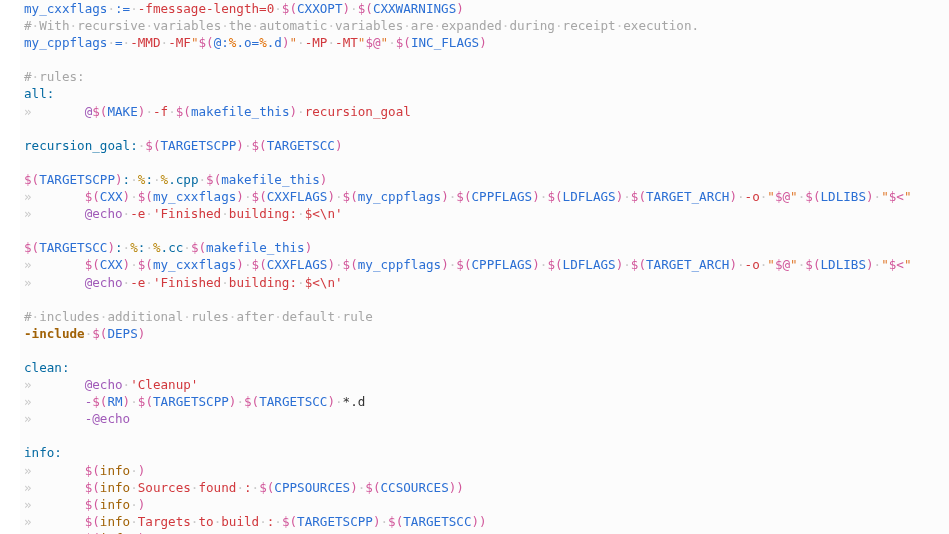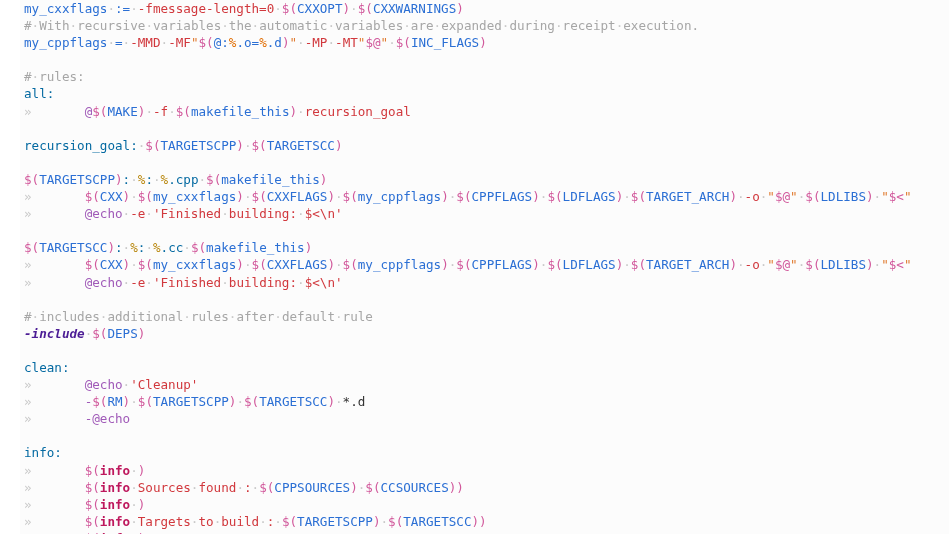--- a/index.html
+++ b/index.html
@@ -36,26 +36,26 @@
     height: 17.1px;
     white-space: pre;
   }
   
   .t-var      { color: #2b6fd4; }
   .t-op       { color: #2b6fd4; }            
   .t-dollar   { color: #d1589b; }            
   .t-str      { color: #d1383d; }            
   .t-cmt      { color: #a6a6a6; }            
   .t-target   { color: #0369a1; }            
-  .t-kw       { color: #4c1d95; font-weight: bold; font-style: italic; } 
+  .t-kw       { color: #a16207; font-weight: bold; } 
   .t-plain    { color: #333333; }
   .t-at       { color: #a05ab8; }            
   .t-pct      { color: #e06c00; }            
   .t-pcty     { color: #b8860b; }            
-  .t-func     { color: #be185d; font-weight: bold; } 
+  .t-func     { color: #a16207; font-weight: normal; } 
   .t-quote    { color: #e07b30; }            
   .t-auto     { color: #2b6fd4; }            
   
   .ws   { color: #c9c9c9; }                  
   .tab  { color: #c9c9c9; }                  
 </style>
 </head>
 <body>
 
 <div id="editor">

